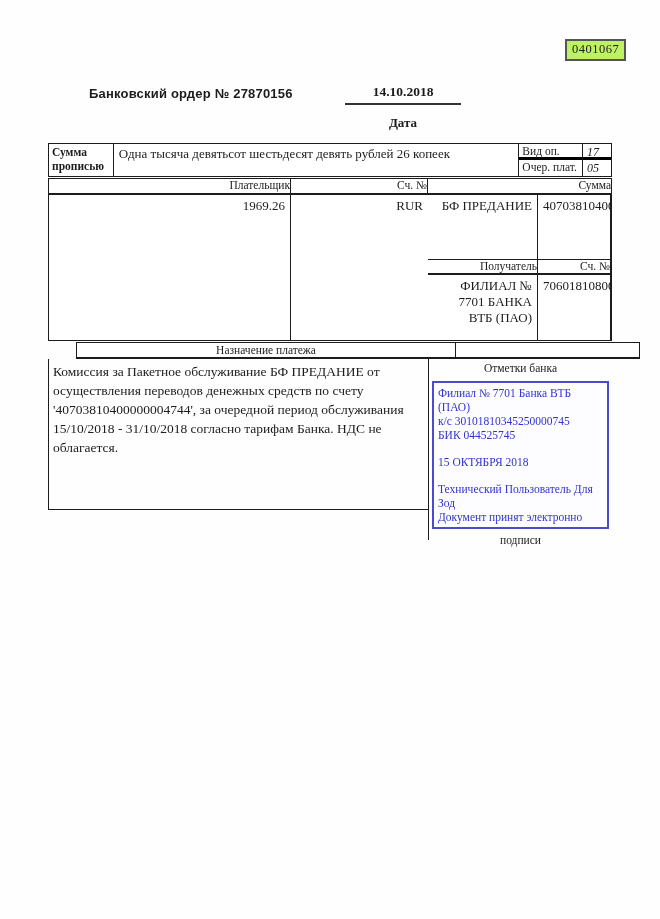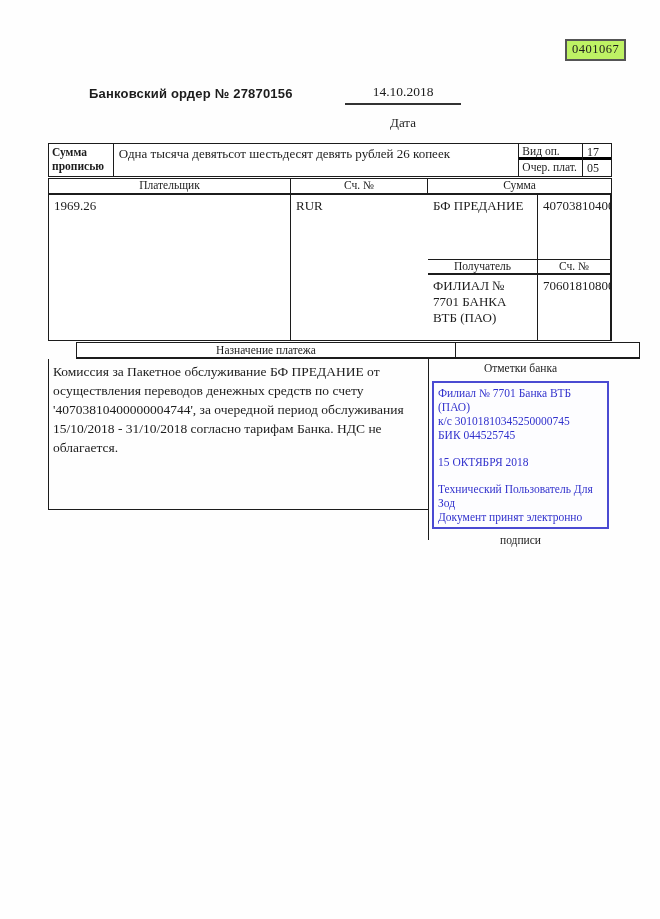--- a/index.html
+++ b/index.html
@@ -39,20 +39,21 @@
     font-size: 13px;
     letter-spacing: 0.2px;
     margin-left: 32px;
   }
   .date-block {
     position: absolute;
     left: 345px;
     top: 84px;
     width: 116px;
     text-align: center;
+    font-weight: bold;
   }
   .date-value {
     font-size: 13.5px;
     padding-bottom: 3px;
     border-bottom: 2px solid #333;
   }
   .date-label {
     font-size: 13px;
     padding-top: 10px;
   }
@@ -81,21 +82,21 @@
     font-size: 11.5px;
     line-height: 14px;
     padding: 1px 3px;
     font-weight: bold;
   }
   .a-value {
     width: 406px;
     padding: 2px 5px;
   }
   .a-ops { width: 64px; border-left: 1px solid #1c1c1c; display: flex; flex-direction: column; }
-  .a-opvals { width: 29px; border-left: 1px solid #1c1c1c; display: flex; flex-direction: column; }
+  .a-opvals { width: 29px; border-left: 1px solid #1c1c1c; display: flex; flex-direction: column; font-style: italic; }
   .op-cell {
     height: 16px;
     font-size: 11.5px;
     padding: 1px 3px;
     white-space: nowrap;
   }
   .op-top { border-bottom: 3px solid #000000; }
   .opval-cell {
     height: 16px;
     font-size: 12px;
@@ -105,21 +106,21 @@
   
   .block-b {
     margin-top: 1px;
     width: 564px;
     display: grid;
     grid-template-columns: 242px 137px 110px 1fr;
     grid-template-rows: 16px 65px 15px 65px;
     border: 1px solid #1c1c1c;
     background: #fff;
   }
-  .block-b > div { overflow: hidden; }
+  .block-b > div { overflow: hidden; text-align: right; }
   .br { border-right: 1px solid #1c1c1c; }
   .bb { border-bottom: 1px solid #1c1c1c; }
   .bb2 { border-bottom: 2px solid #1c1c1c; }
   .cell-pad { padding: 3px 5px; }
   .span-rows { grid-row: 2 / span 3; }
   .colspan2 { grid-column: 3 / span 2; }
 
   
   .block-c {
     margin-top: 1px;

